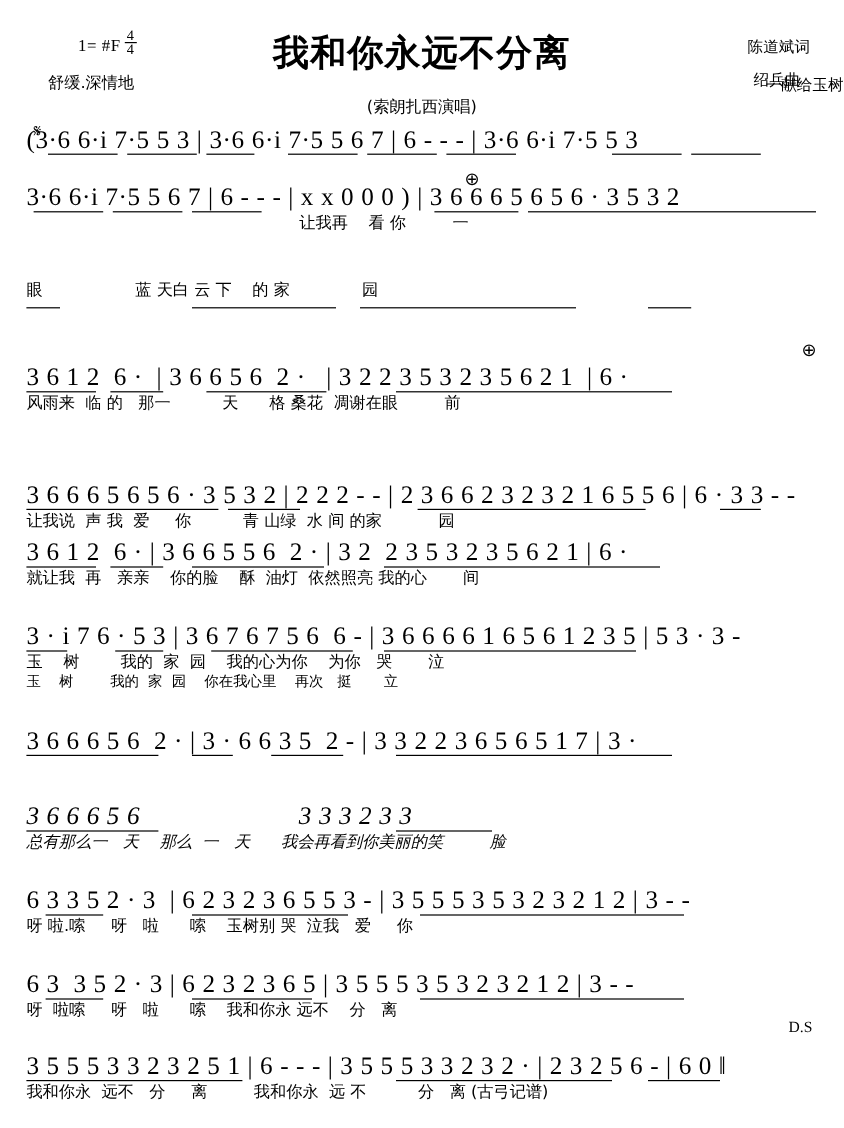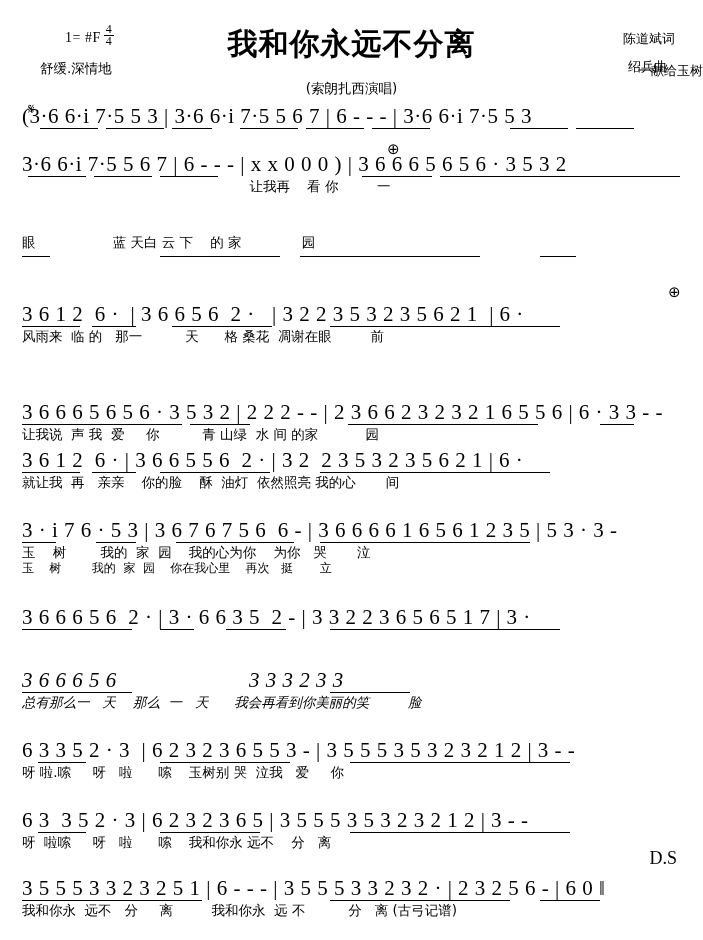--- a/index.html
+++ b/index.html
@@ -103,21 +103,21 @@
   .coda2 {
     position: absolute;
     left: 668px;
     top: 283px;
     font-size: 15px;
   }
   .ds-mark {
     position: absolute;
     right: 26px;
     top: 848px;
-    font-size: 18px;
+    font-size: 13px;
     font-family: "Liberation Serif", serif;
   }
   
   .row {
     position: absolute;
     left: 22px;
     width: 660px;
   }
   .notes {
     font-family: "Liberation Serif", serif;

